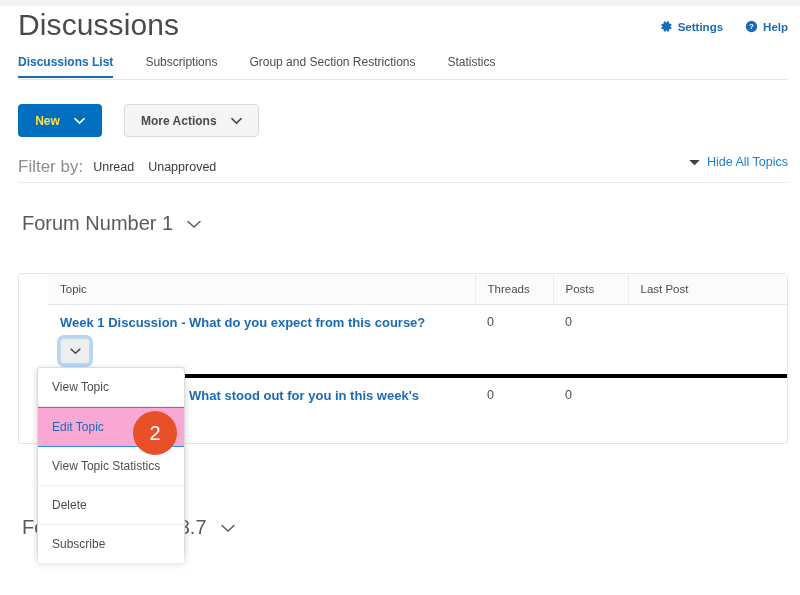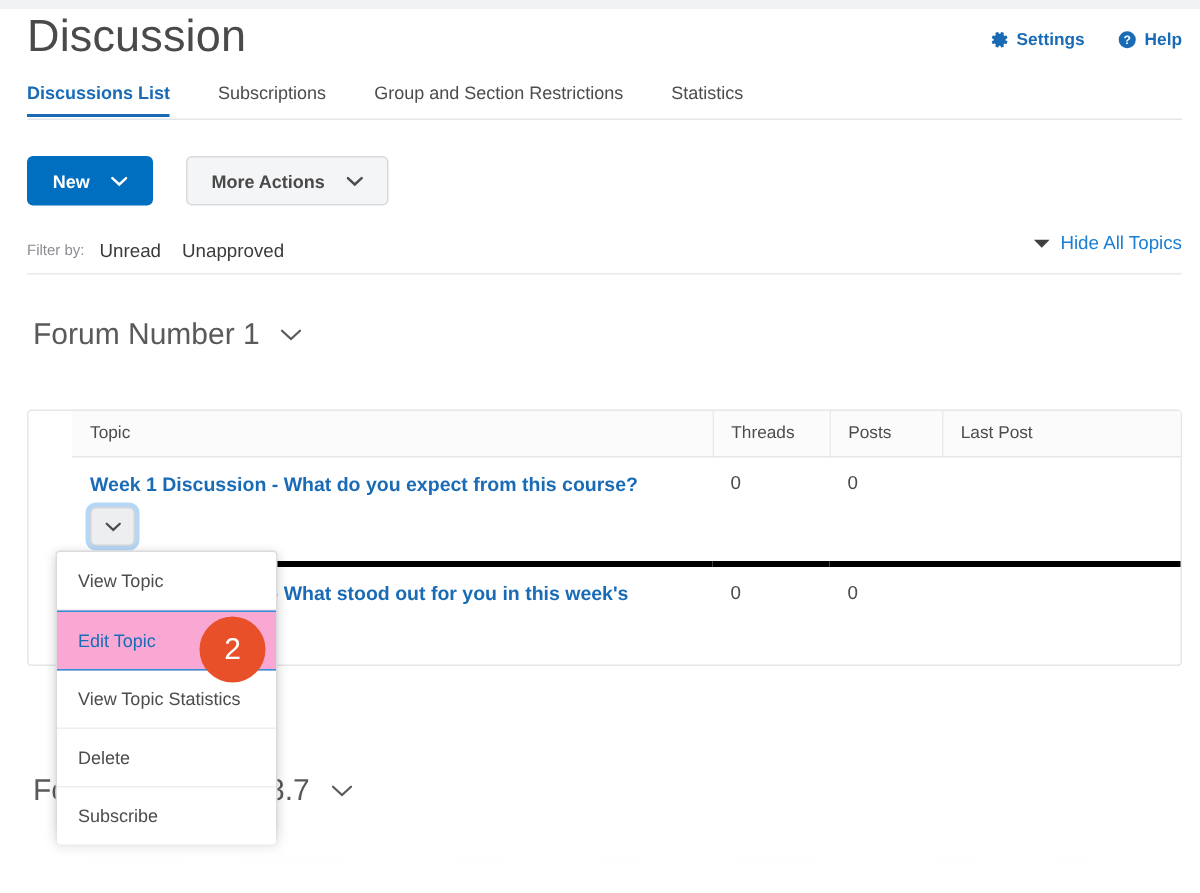--- a/index.html
+++ b/index.html
@@ -55,32 +55,32 @@
     background:#e3e5e8;
   }
 
   
   .btnbar { position:absolute; top:104px; left:18px; display:flex; gap:22px; }
   .btn {
     display:flex; align-items:center; justify-content:center; gap:14px;
     height:33px; border-radius:4px; font-size:12px; font-weight:bold;
     cursor:pointer; padding:0 16px;
   }
-  .btn-primary { background:#006fbf; color:#ffffff; min-width:84px; }
+  .btn-primary { background:#006fbf; color:#fde047; min-width:84px; }
   .btn-secondary {
     background:#f4f5f6; color:#494949; border:1px solid #d8dade; min-width:130px;
   }
   .chev { display:block; }
 
   
   .filterrow {
     position:absolute; top:155px; left:18px; width:770px; height:24px;
     display:flex; align-items:center;
   }
-  .filter-label { font-size:10px; color:#8a8d91; margin-right:10px; }
+  .filter-label { font-size:17px; color:#8a8d91; margin-right:10px; }
   .filter-opt {
     font-size:12.5px; color:#3b3b3b; margin-right:14px; cursor:pointer;
   }
   .hide-all {
     position:absolute; right:0; top:0; display:flex; align-items:center; gap:7px;
     color:#1a7fd4; font-size:12.5px; cursor:pointer;
   }
   .filter-rule {
     position:absolute; top:182px; left:18px; width:770px; height:1px;
     background:#e8eaec;
@@ -169,21 +169,21 @@
   }
 </style>
 </head>
 <body>
 
 <div class="page">
 
   <div class="top-band"></div>
 
   <div class="header">
-    <div class="page-title">Discussion</div>
+    <div class="page-title">Discussions</div>
     <div class="header-actions">
       <div class="hdr-link">
         <span>
           <svg width="13" height="13" viewBox="0 0 16 16" fill="#1a6bb5">
             <path d="M8 5.3a2.7 2.7 0 100 5.4 2.7 2.7 0 000-5.4zm0 4.1a1.4 1.4 0 110-2.8 1.4 1.4 0 010 2.8z"></path>
             <path d="M14 9.1l-1.2-.5a4.9 4.9 0 000-1.2l1.2-.5a.5.5 0 00.3-.6l-.6-1.5a.5.5 0 00-.6-.3l-1.2.4a4.9 4.9 0 00-.9-.9l.4-1.2a.5.5 0 00-.3-.6L9.6 1.6a.5.5 0 00-.6.3l-.5 1.2a4.9 4.9 0 00-1.2 0l-.5-1.2a.5.5 0 00-.6-.3L4.7 2.2a.5.5 0 00-.3.6l.4 1.2a4.9 4.9 0 00-.9.9l-1.2-.4a.5.5 0 00-.6.3l-.6 1.5a.5.5 0 00.3.6l1.2.5a4.9 4.9 0 000 1.2l-1.2.5a.5.5 0 00-.3.6l.6 1.5a.5.5 0 00.6.3l1.2-.4c.27.35.57.65.9.9l-.4 1.2a.5.5 0 00.3.6l1.5.6a.5.5 0 00.6-.3l.5-1.2a4.9 4.9 0 001.2 0l.5 1.2a.5.5 0 00.6.3l1.5-.6a.5.5 0 00.3-.6l-.4-1.2c.33-.25.63-.55.9-.9l1.2.4a.5.5 0 00.6-.3l.6-1.5a.5.5 0 00-.3-.6z"></path>
           </svg>
         </span>
         <span>Settings</span>
       </div>

